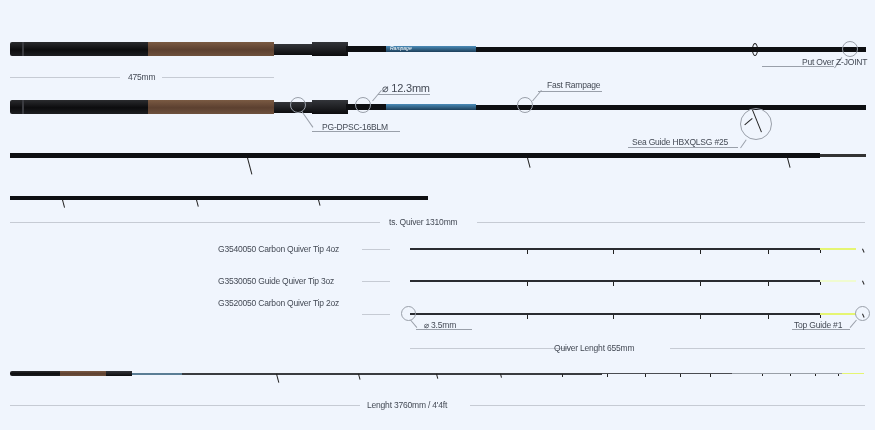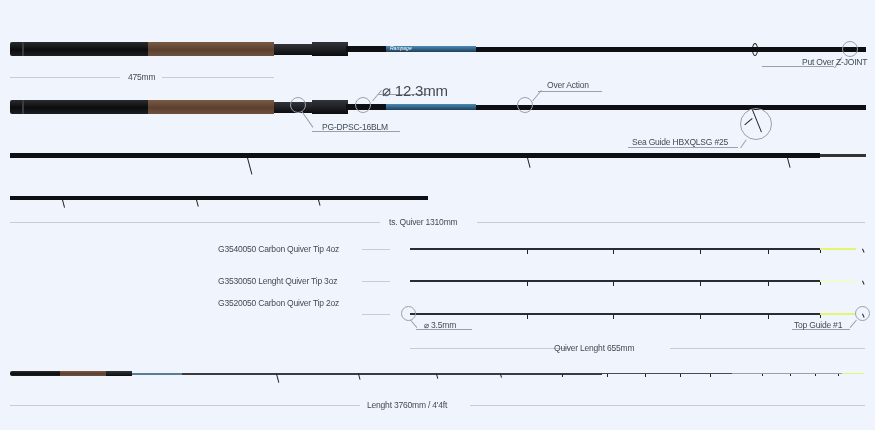--- a/index.html
+++ b/index.html
@@ -54,26 +54,26 @@
   <div class="blank" style="left:476px;top:105px;width:390px;height:5px;"></div>
 
   <div class="circle" style="left:290px;top:97px;width:16px;height:16px;"></div>
   <div class="abs" style="left:301px;top:111px;width:1px;height:20px;background:#9aa0aa;transform:rotate(-35deg);transform-origin:top;"></div>
   <div class="callout-line" style="left:312px;top:131px;width:88px;"></div>
   <span class="lbl" style="left:322px;top:122px;">PG-DPSC-16BLM</span>
 
   <div class="circle" style="left:355px;top:97px;width:16px;height:16px;"></div>
   <div class="abs" style="left:372px;top:87px;width:1px;height:14px;background:#9aa0aa;transform:rotate(40deg);transform-origin:bottom;"></div>
   <div class="callout-line" style="left:378px;top:94px;width:52px;"></div>
-  <span class="lbl" style="left:382px;top:82px;font-size:15px;">⌀ 12.3mm</span>
+  <span class="lbl" style="left:382px;top:82px;font-size:11px;">⌀ 12.3mm</span>
 
   <div class="circle" style="left:517px;top:97px;width:16px;height:16px;"></div>
   <div class="abs" style="left:532px;top:87px;width:1px;height:14px;background:#9aa0aa;transform:rotate(40deg);transform-origin:bottom;"></div>
   <div class="callout-line" style="left:538px;top:91px;width:64px;"></div>
-  <span class="lbl" style="left:547px;top:80px;">Over Action</span>
+  <span class="lbl" style="left:547px;top:80px;">Fast Rampage</span>
 
   <div class="circle" style="left:740px;top:108px;width:32px;height:32px;"></div>
   <div class="guide" style="left:752px;top:110px;height:24px;transform:rotate(-22deg);"></div>
   <div class="guide" style="left:752px;top:118px;height:10px;transform:rotate(50deg);"></div>
   <div class="callout-line" style="left:628px;top:147px;width:110px;"></div>
   <div class="abs" style="left:740px;top:138px;width:1px;height:10px;background:#9aa0aa;transform:rotate(35deg);transform-origin:bottom;"></div>
   <span class="lbl" style="left:632px;top:137px;">Sea Guide HBXQLSG #25</span>
 </div>
 
 <div>
@@ -102,21 +102,21 @@
   <div class="yel" style="left:820px;top:248px;width:36px;"></div>
   <div class="guide" style="left:527px;top:250px;height:4px;"></div>
   <div class="guide" style="left:613px;top:250px;height:4px;"></div>
   <div class="guide" style="left:700px;top:250px;height:4px;"></div>
   <div class="guide" style="left:768px;top:250px;height:4px;"></div>
   <div class="guide" style="left:820px;top:250px;height:3px;"></div>
   <div class="guide" style="left:862px;top:249px;height:4px;transform:rotate(-25deg);"></div>
 </div>
 
 <div>
-  <span class="lbl" style="left:218px;top:276px;">G3530050 Lenght Quiver Tip 3oz</span>
+  <span class="lbl" style="left:218px;top:276px;">G3530050 Guide Quiver Tip 3oz</span>
   <div class="dim-line" style="left:362px;top:281px;width:28px;"></div>
   <div class="tip" style="left:410px;top:280px;width:410px;"></div>
   <div class="yel" style="left:820px;top:280px;width:36px;background:#f0fbd0;"></div>
   <div class="guide" style="left:527px;top:282px;height:4px;"></div>
   <div class="guide" style="left:613px;top:282px;height:4px;"></div>
   <div class="guide" style="left:700px;top:282px;height:4px;"></div>
   <div class="guide" style="left:768px;top:282px;height:4px;"></div>
   <div class="guide" style="left:820px;top:282px;height:3px;"></div>
   <div class="guide" style="left:862px;top:281px;height:4px;transform:rotate(-25deg);"></div>
 </div>

